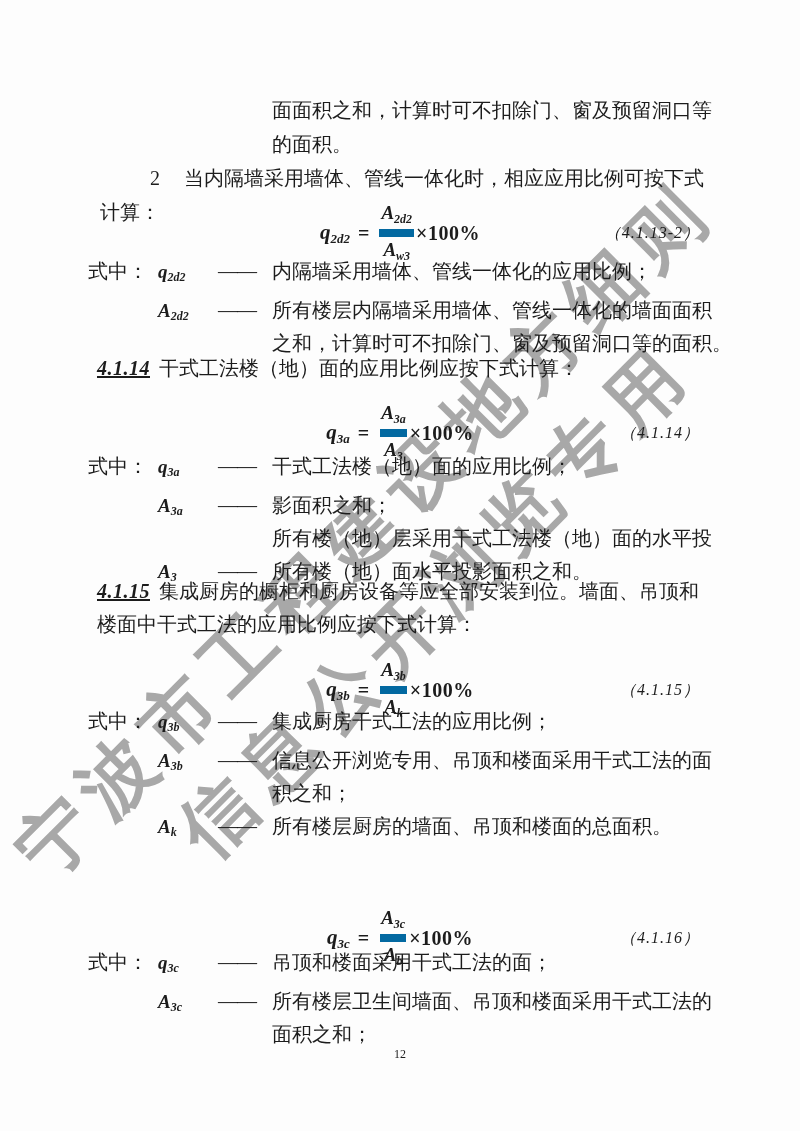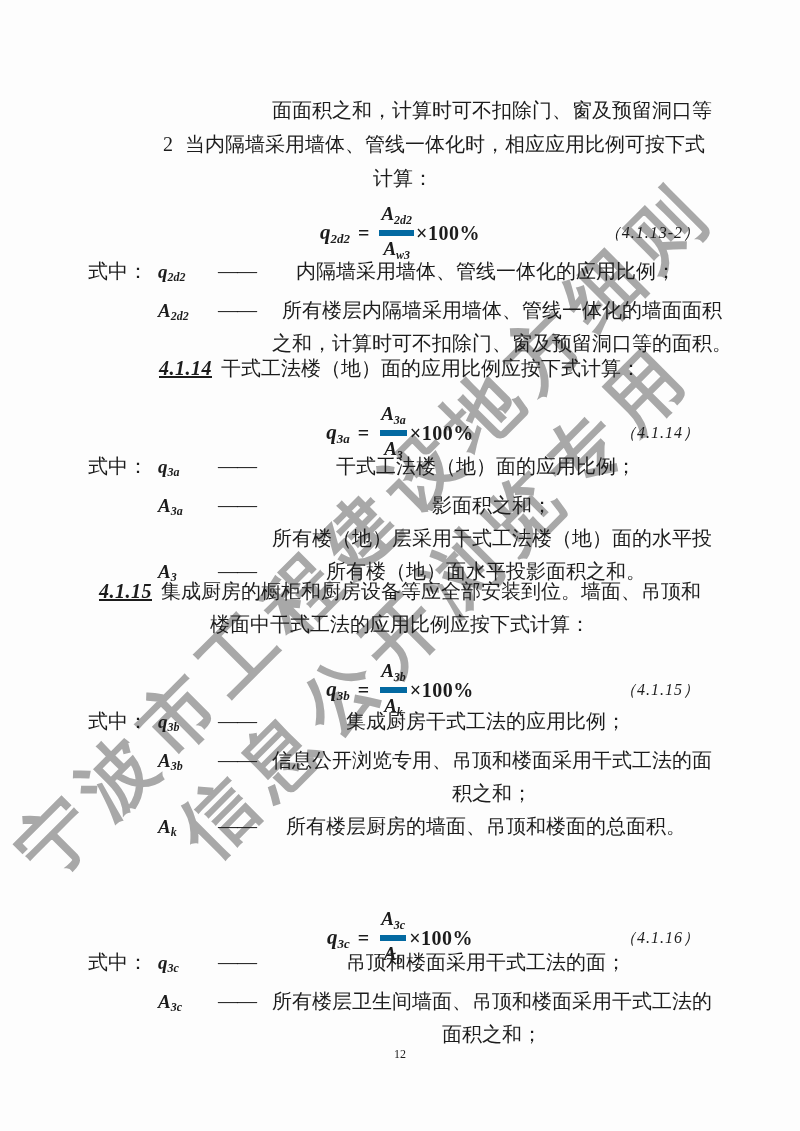--- a/index.html
+++ b/index.html
@@ -12,42 +12,42 @@
   
   .watermark {
     position:absolute; left:-50px; top:240px; width:900px; height:650px;
     display:flex; flex-direction:column; align-items:center; justify-content:center;
     row-gap:26px; transform:rotate(-45deg); z-index:0; pointer-events:none;
     color:#9a9a9a; font-family:"Liberation Sans","DejaVu Sans",sans-serif; font-weight:bold;
   }
   .wm-line { font-size:74px; letter-spacing:12px; white-space:nowrap; line-height:1; opacity:0.85; }
   
   .blk { position:absolute; z-index:1; }
-  .tline { font-size:20px; line-height:34px; white-space:nowrap;text-align:center; }
+  .tline { font-size:20px; line-height:34px; white-space:nowrap; }
   .indent-def { padding-left:172px; }
   .item-line { padding-left:50px; }
   .item-marker { display:inline-block; width:34px; }
   .sec { left:97px; width:606px; }
   .sec .tline { line-height:33px; }
   .secnum { font-weight:bold; font-style:italic; margin-right:9px; letter-spacing:0.5px;text-decoration:underline; }
   .sec2-line2 { padding-left:0; }
   
   .formula-row {
     position:absolute; left:100px; width:600px; height:52px; z-index:1;
     display:flex; align-items:center; justify-content:center;
   }
   .formula { display:flex; align-items:center; font-weight:bold; }
   .fvar { font-style:italic; font-size:21px; }
   .fvar sub { font-size:13px; font-style:italic; vertical-align:-4px; }
   .feq { margin:0 8px; font-size:20px; }
   .frac { display:flex; flex-direction:column; align-items:center; line-height:1.05; }
   .frac .fvar { font-size:19px; }
   .frac .fvar sub { font-size:12px; }
   .fnum { padding:0 4px 3px; }
-  .fden { padding:3px 4px 0; border-top:6px solid #0369a1; }
+  .fden { padding:3px 4px 0; border-top:8px solid #0369a1; }
   .ftimes { font-size:20px; letter-spacing:0.5px; }
   .flabel { position:absolute; right:0; top:50%; transform:translateY(-50%); font-size:16px; letter-spacing:1px;font-style:italic; }
   
   .where { position:absolute; left:88px; width:612px; z-index:1; }
   .wrow { display:flex; align-items:flex-start; }
   .wprefix { width:70px; flex:none; font-size:20px; line-height:33px; }
   .wsym { width:60px; flex:none; line-height:33px; font-weight:bold; font-style:italic; font-size:19px; }
   .wsym sub { font-size:12px; font-style:italic; vertical-align:-3px; }
   .wdash { width:54px; flex:none; line-height:33px; font-size:20px; letter-spacing:-1px; }
   .wdef { flex:1; }
@@ -60,20 +60,21 @@
 
 <div class="page">
 
   <div class="watermark">
     <div class="wm-line">宁波市工程建设地方细则</div>
     <div class="wm-line">信息公开浏览专用</div>
   </div>
 
   <div class="blk" style="left:100px; top:93px; width:606px;">
     <div class="tline indent-def">面面积之和，计算时可不扣除门、窗及预留洞口等</div>
+    <div class="tline indent-def">的面积。</div>
     <div class="tline item-line"><span class="item-marker">2</span><span>当内隔墙采用墙体、管线一体化时，相应应用比例可按下式</span></div>
     <div class="tline">计算：</div>
   </div>
 
   <div class="formula-row" style="top:207px;">
     <div class="formula">
       <span class="fvar"><span>q</span><sub>2d2</sub></span>
       <span class="feq">=</span>
       <span class="frac">
         <span class="fnum"><span class="fvar"><span>A</span><sub>2d2</sub></span></span>

